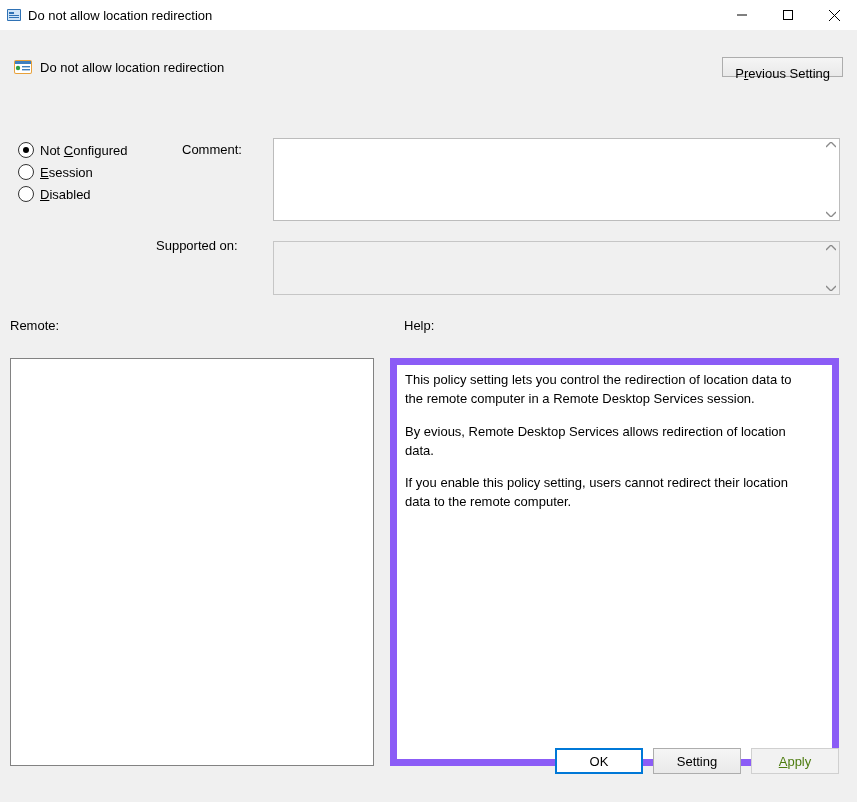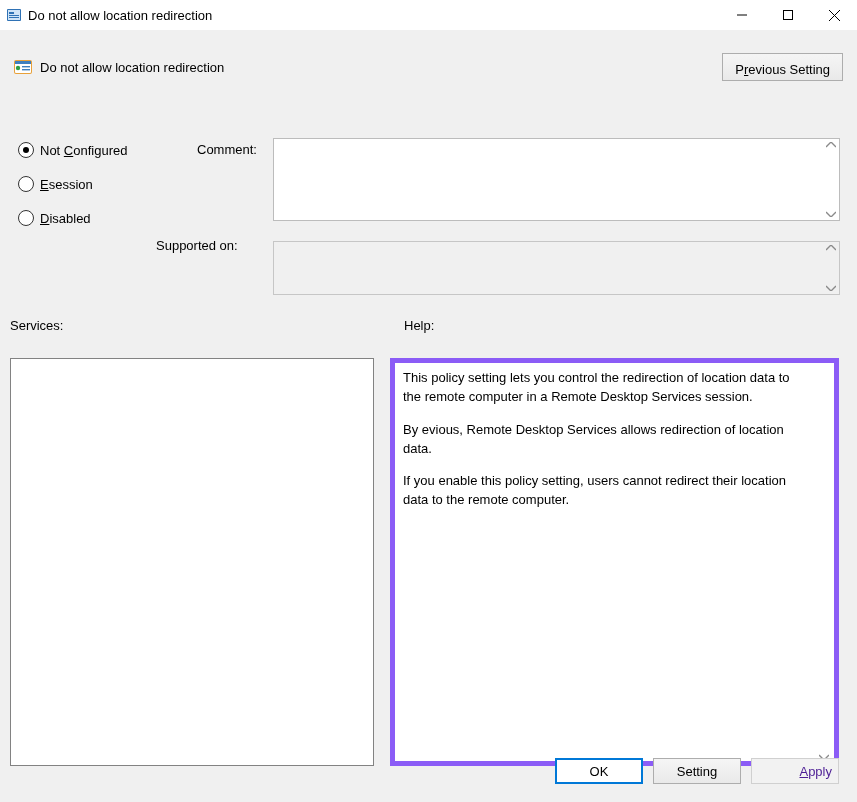--- a/index.html
+++ b/index.html
@@ -70,41 +70,41 @@
     margin-right: 8px;
     display: inline-block;
   }
   .setting-name {
     font-size: 13px;
     flex: 0 0 auto;
   }
   .header-row .spacer { flex: 1; }
 
   .nav-btn {
-    height: 28px;
+    height: 20px;
     min-width: 118px;
     background: linear-gradient(#f5f5f5,#e9e9e9);
     border: 1px solid #adadad;
     font: inherit;
     margin-left: 8px;
     cursor: pointer;
     padding: 8px 12px;
   }
 
   
   .mn { text-decoration: underline; }
 
   
   .state-block {
     position: absolute;
     left: 18px;
     top: 112px;
     display: flex;
     flex-direction: column;
-    gap: 18px;
+    gap: 6px;
   }
   .radio-row {
     display: flex;
     align-items: center;
     gap: 6px;
     font-size: 13px;
   }
   .radio {
     width: 14px; height: 14px;
     border: 1px solid #333;
@@ -119,21 +119,21 @@
     width:6px; height:6px;
     border-radius:50%;
     background:#000;
   }
 
   
   .meta-label {
     position: absolute;
     font-size: 13px;
   }
-  .lbl-comment   { left: 197px; top: 112px; }
+  .lbl-comment   { left: 182px; top: 112px; }
   .lbl-supported { left: 156px; top: 208px; }
 
   .comment-box {
     position: absolute;
     left: 273px; top: 108px;
     width: 567px; height: 83px;
     background: #ffffff;
     border: 1px solid #bcbcbc;
     box-sizing: border-box;
     font: inherit;
@@ -180,62 +180,61 @@
     border: 1px solid #828282;
     background: #ffffff;
     box-sizing: border-box;
   }
 
   
   .help-pane {
     position: absolute;
     left: 390px; top: 328px;
     width: 449px; height: 408px;
-    border: 5px solid #8b5cf6;
+    border: 7px solid #8b5cf6;
     background: #ffffff;
     box-sizing: border-box;
     padding: 6px 24px 6px 8px;
     font-size: 13px;
     line-height: 1.45;
     overflow: hidden;
   }
   .help-pane p { margin: 0 0 14px 0; }
 
   .help-scroll-down {
     position:absolute;
     right:5px; bottom:4px;
     width:10px; height:10px;
   }
 
   
   .bottom-bar {
     position: absolute;
     right: 18px;
-    bottom: 18px;
+    bottom: 28px;
     display: flex;
     gap: 10px;
   }
   .dlg-btn {
     width: 88px;
     height: 26px;
     font: inherit;
     background: linear-gradient(#f5f5f5,#e9e9e9);
     border: 1px solid #adadad;
     cursor: pointer;
   }
   .dlg-btn.default {
     border: 2px solid #0078d7;
     background: #ffffff;
   }
   .dlg-btn.disabled {
-    color: #4c1d95;
+    color: #4d7c0f;
     background: #f2f2f2;
     border-color: #d0d0d0;
     cursor: default;
-    text-align: right;
   }
 </style>
 </head>
 <body>
 
 <div class="titlebar">
   <span class="app-icon">
     <svg viewBox="0 0 16 16">
       <rect x="1" y="2" width="14" height="12" rx="1" fill="#2f72b5"></rect>
       <rect x="2" y="3" width="12" height="10" fill="#cfe4f7"></rect>
@@ -314,21 +313,21 @@
   <div class="supported-box"></div>
   <div class="mini-scroll support">
     <svg viewBox="0 0 10 6" width="10" height="6">
         <polyline points="0,5 5,0 10,5" fill="none" stroke="#8a8a8a" stroke-width="1.4"></polyline>
       </svg>
     <svg viewBox="0 0 10 6" width="10" height="6">
         <polyline points="0,1 5,6 10,1" fill="none" stroke="#8a8a8a" stroke-width="1.4"></polyline>
       </svg>
   </div>
 
-  <div class="sec-label lbl-options">Services:</div>
+  <div class="sec-label lbl-options">Remote:</div>
   <div class="sec-label lbl-help">Help:</div>
 
   <div class="options-pane"></div>
 
   <div class="help-pane">
     <p>This policy setting lets you control the redirection of location data to the remote computer in a Remote Desktop Services session.</p>
     <p>By evious, Remote Desktop Services allows redirection of location data.</p>
     <p>If you enable this policy setting, users cannot redirect their location data to the remote computer.</p>
     <span class="help-scroll-down">
       <svg viewBox="0 0 10 6" width="10" height="6">

